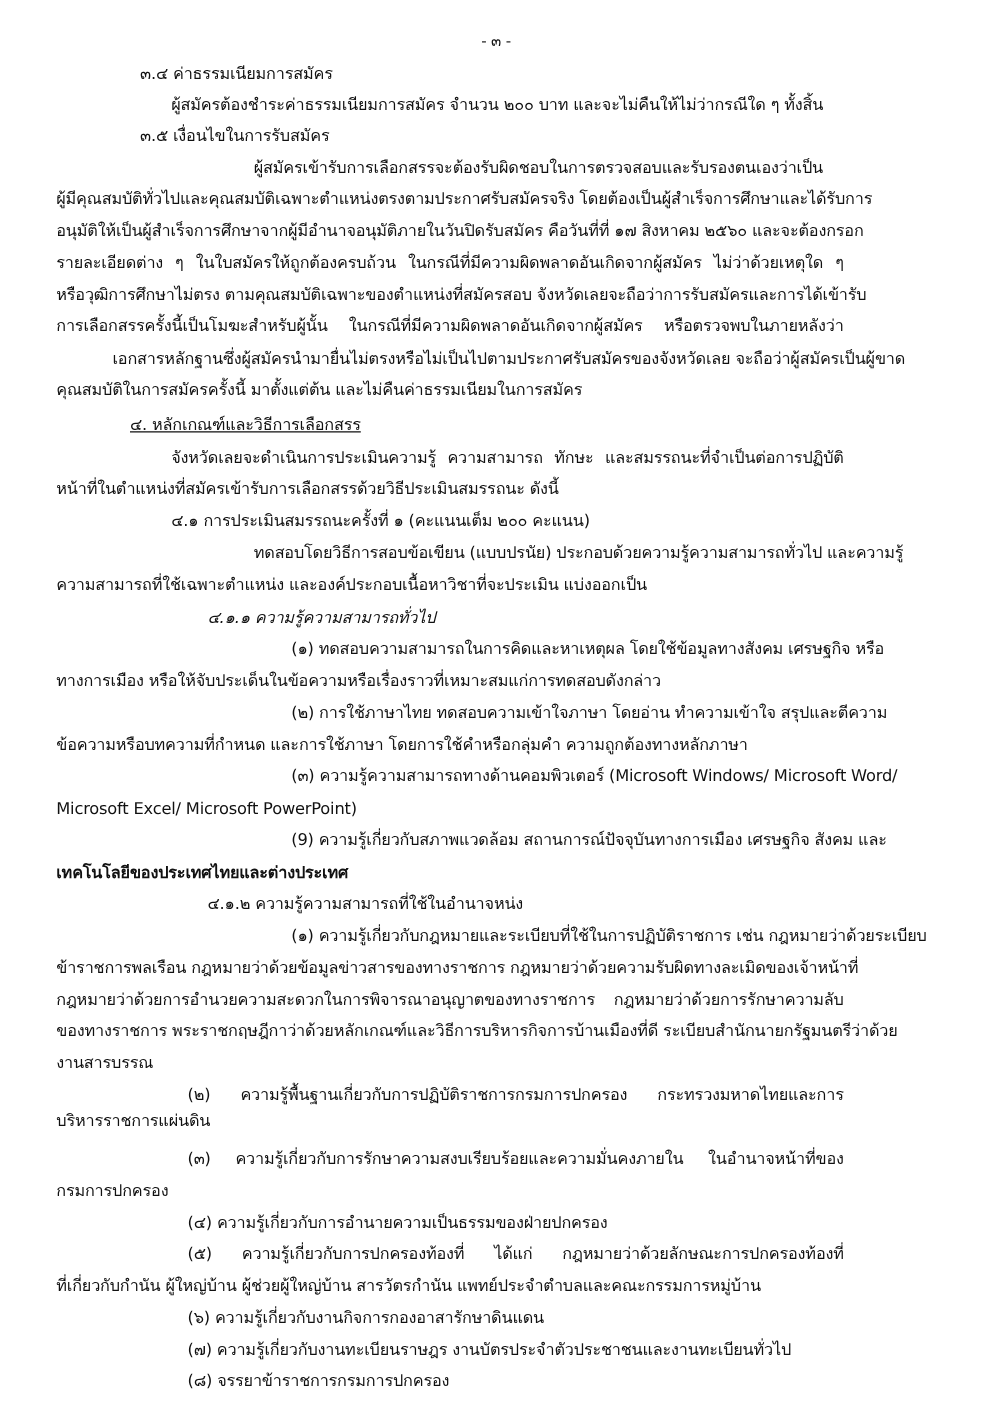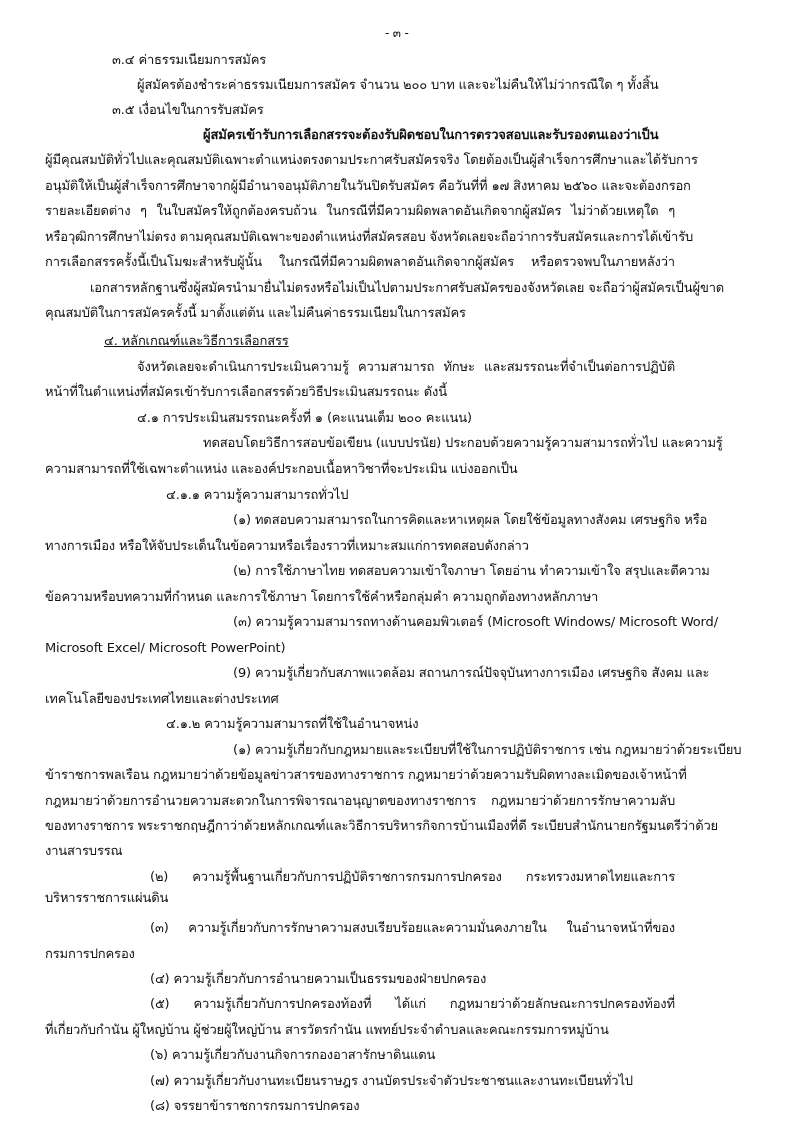--- a/index.html
+++ b/index.html
@@ -13,46 +13,46 @@
 </head>
 <body>
 
 <div>
   <div class="ln pn" style="left:385px;top:23px;">- ๓ -</div>
 
   <div class="ln" style="left:112px;top:50px;">๓.๔ ค่าธรรมเนียมการสมัคร</div>
   <div class="ln" style="left:137px;top:75px;">ผู้สมัครต้องชำระค่าธรรมเนียมการสมัคร จำนวน ๒๐๐ บาท และจะไม่คืนให้ไม่ว่ากรณีใด ๆ ทั้งสิ้น</div>
 
   <div class="ln" style="left:112px;top:100px;">๓.๕ เงื่อนไขในการรับสมัคร</div>
-  <div class="ln just" style="left:203px;top:125px;width:472px;font-weight:bold;">ผู้สมัครเข้ารับการเลือกสรรจะต้องรับผิดชอบในการตรวจสอบและรับรองตนเองว่าเป็น</div>
+  <div class="ln just" style="left:203px;top:125px;width:472px;">ผู้สมัครเข้ารับการเลือกสรรจะต้องรับผิดชอบในการตรวจสอบและรับรองตนเองว่าเป็น</div>
   <div class="ln just" style="left:45px;top:150px;width:630px;">ผู้มีคุณสมบัติทั่วไปและคุณสมบัติเฉพาะตำแหน่งตรงตามประกาศรับสมัครจริง โดยต้องเป็นผู้สำเร็จการศึกษาและได้รับการ</div>
   <div class="ln just" style="left:45px;top:176px;width:630px;">อนุมัติให้เป็นผู้สำเร็จการศึกษาจากผู้มีอำนาจอนุมัติภายในวันปิดรับสมัคร คือวันที่ที่ ๑๗ สิงหาคม ๒๕๖๐ และจะต้องกรอก</div>
   <div class="ln just" style="left:45px;top:201px;width:630px;">รายละเอียดต่าง ๆ ในใบสมัครให้ถูกต้องครบถ้วน ในกรณีที่มีความผิดพลาดอันเกิดจากผู้สมัคร ไม่ว่าด้วยเหตุใด ๆ</div>
   <div class="ln just" style="left:45px;top:227px;width:630px;">หรือวุฒิการศึกษาไม่ตรง   ตามคุณสมบัติเฉพาะของตำแหน่งที่สมัครสอบ จังหวัดเลยจะถือว่าการรับสมัครและการได้เข้ารับ</div>
   <div class="ln just" style="left:45px;top:252px;width:630px;">การเลือกสรรครั้งนี้เป็นโมฆะสำหรับผู้นั้น  ในกรณีที่มีความผิดพลาดอันเกิดจากผู้สมัคร หรือตรวจพบในภายหลังว่า</div>
   <div class="ln just" style="left:45px;top:278px;width:630px;margin-left:45px;">เอกสารหลักฐานซึ่งผู้สมัครนำมายื่นไม่ตรงหรือไม่เป็นไปตามประกาศรับสมัครของจังหวัดเลย จะถือว่าผู้สมัครเป็นผู้ขาด</div>
   <div class="ln" style="left:45px;top:303px;">คุณสมบัติในการสมัครครั้งนี้ มาตั้งแต่ต้น และไม่คืนค่าธรรมเนียมในการสมัคร</div>
 
   <div class="ln u" style="left:104px;top:331px;">๔. หลักเกณฑ์และวิธีการเลือกสรร</div>
   <div class="ln just" style="left:137px;top:357px;width:538px;">จังหวัดเลยจะดำเนินการประเมินความรู้ ความสามารถ ทักษะ และสมรรถนะที่จำเป็นต่อการปฏิบัติ</div>
   <div class="ln" style="left:45px;top:382px;">หน้าที่ในตำแหน่งที่สมัครเข้ารับการเลือกสรรด้วยวิธีประเมินสมรรถนะ  ดังนี้</div>
 
   <div class="ln" style="left:137px;top:408px;">๔.๑ การประเมินสมรรถนะครั้งที่ ๑  (คะแนนเต็ม  ๒๐๐  คะแนน)</div>
   <div class="ln just" style="left:203px;top:433px;width:472px;">ทดสอบโดยวิธีการสอบข้อเขียน (แบบปรนัย)  ประกอบด้วยความรู้ความสามารถทั่วไป และความรู้</div>
   <div class="ln" style="left:45px;top:459px;">ความสามารถที่ใช้เฉพาะตำแหน่ง และองค์ประกอบเนื้อหาวิชาที่จะประเมิน แบ่งออกเป็น</div>
 
-  <div class="ln" style="left:166px;top:485px;">๔.๑.๑ ความรู้ความสามารถทั่วไป</div>
+  <div class="ln" style="left:166px;top:485px;font-style:italic;">๔.๑.๑ ความรู้ความสามารถทั่วไป</div>
   <div class="ln just" style="left:233px;top:510px;width:442px;">(๑) ทดสอบความสามารถในการคิดและหาเหตุผล โดยใช้ข้อมูลทางสังคม เศรษฐกิจ หรือ</div>
   <div class="ln" style="left:45px;top:536px;">ทางการเมือง หรือให้จับประเด็นในข้อความหรือเรื่องราวที่เหมาะสมแก่การทดสอบดังกล่าว</div>
   <div class="ln just" style="left:233px;top:561px;width:442px;">(๒) การใช้ภาษาไทย ทดสอบความเข้าใจภาษา โดยอ่าน ทำความเข้าใจ สรุปและตีความ</div>
   <div class="ln" style="left:45px;top:587px;">ข้อความหรือบทความที่กำหนด และการใช้ภาษา โดยการใช้คำหรือกลุ่มคำ ความถูกต้องทางหลักภาษา</div>
   <div class="ln" style="left:233px;top:612px;">(๓) ความรู้ความสามารถทางด้านคอมพิวเตอร์ (Microsoft Windows/ Microsoft Word/</div>
   <div class="ln" style="left:45px;top:638px;">Microsoft Excel/ Microsoft PowerPoint)</div>
   <div class="ln just" style="left:233px;top:663px;width:442px;">(9) ความรู้เกี่ยวกับสภาพแวดล้อม สถานการณ์ปัจจุบันทางการเมือง เศรษฐกิจ สังคม และ</div>
-  <div class="ln" style="left:45px;top:689px;">เทคโนโลยีของประเทศไทยและต่างประเทศ</div>
+  <div class="ln" style="left:45px;top:689px;font-weight:bold;">เทคโนโลยีของประเทศไทยและต่างประเทศ</div>
 
   <div class="ln" style="left:166px;top:714px;">๔.๑.๒ ความรู้ความสามารถที่ใช้ในอำนาจหน่ง</div>
   <div class="ln just" style="left:233px;top:740px;width:442px;">(๑) ความรู้เกี่ยวกับกฎหมายและระเบียบที่ใช้ในการปฏิบัติราชการ เช่น กฎหมายว่าด้วยระเบียบ</div>
   <div class="ln just" style="left:45px;top:765px;width:630px;">ข้าราชการพลเรือน กฎหมายว่าด้วยข้อมูลข่าวสารของทางราชการ กฎหมายว่าด้วยความรับผิดทางละเมิดของเจ้าหน้าที่</div>
   <div class="ln just" style="left:45px;top:791px;width:630px;">กฎหมายว่าด้วยการอำนวยความสะดวกในการพิจารณาอนุญาตของทางราชการ กฎหมายว่าด้วยการรักษาความลับ</div>
   <div class="ln just" style="left:45px;top:816px;width:630px;">ของทางราชการ พระราชกฤษฎีกาว่าด้วยหลักเกณฑ์และวิธีการบริหารกิจการบ้านเมืองที่ดี ระเบียบสำนักนายกรัฐมนตรีว่าด้วย</div>
   <div class="ln" style="left:45px;top:841px;">งานสารบรรณ</div>
 
   <div class="ln just" style="left:150px;top:867px;width:525px;">(๒) ความรู้พื้นฐานเกี่ยวกับการปฏิบัติราชการกรมการปกครอง กระทรวงมหาดไทยและการ</div>
   <div class="ln" style="left:45px;top:888px;">บริหารราชการแผ่นดิน</div>

